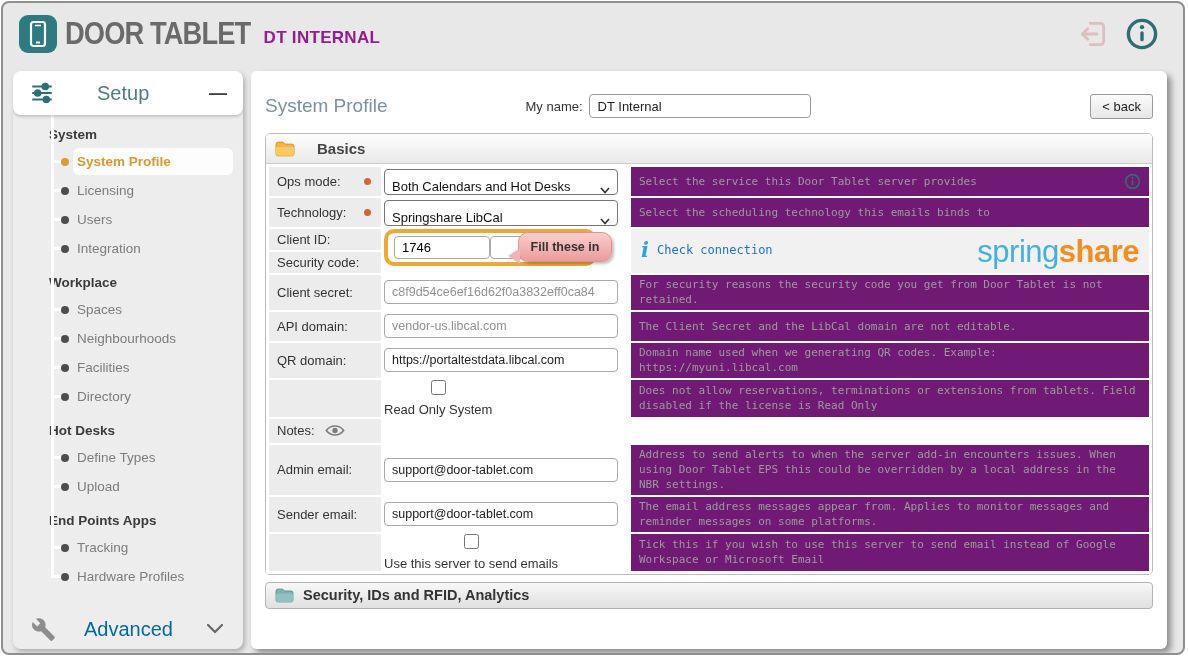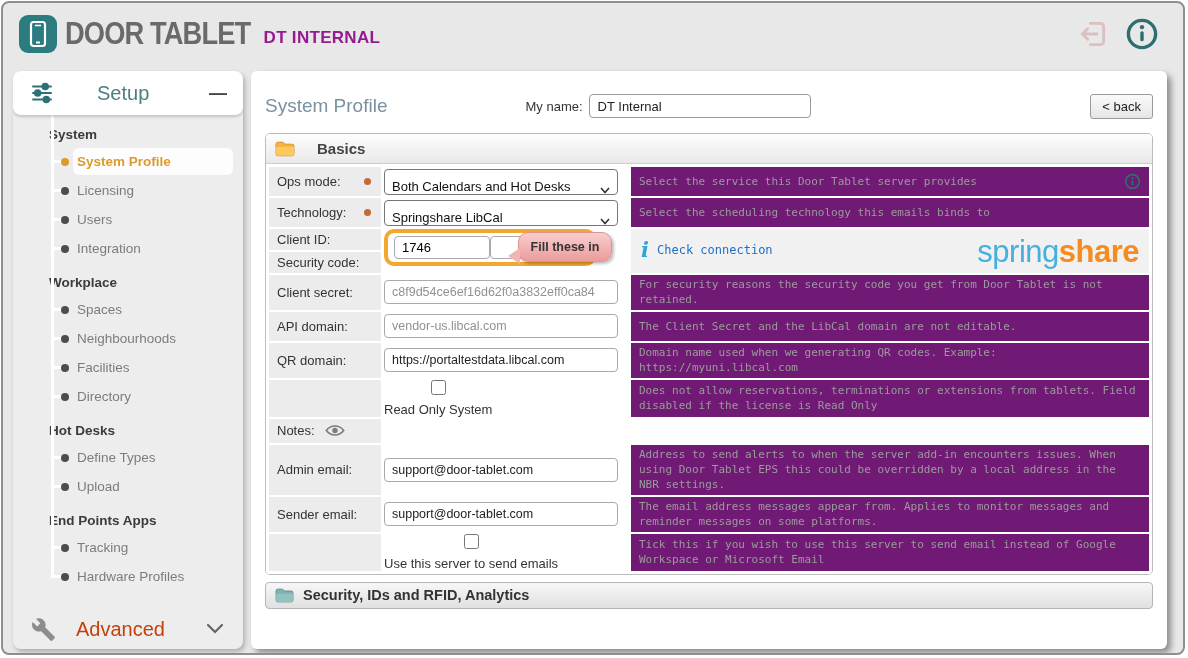--- a/index.html
+++ b/index.html
@@ -26,21 +26,21 @@
   .menu-section-title { margin-top:6px; height:26px; display:flex; align-items:center; padding-left:36px;
     font-size:13.5px; font-weight:bold; color:#3b3b3b; }
   .menu-item { position:relative; height:29px; display:flex; align-items:center; padding-left:64px; font-size:13.5px; color:#7c7c7c; cursor:pointer; }
   .menu-item .stub { position:absolute; left:38px; top:13px; width:14px; height:3px; background:#fff; }
   .menu-item .dot { position:absolute; left:48px; top:50%; transform:translateY(-50%); width:8px; height:8px; border-radius:50%; background:#4d4d4d; }
   .menu-item.active { color:#dd9a2e; font-weight:bold; }
   .menu-item.active .dot { background:#dd9a2e; }
   .menu-item.active .pill { position:absolute; left:60px; right:10px; top:1px; bottom:1px; background:#fdfdfd; border-radius:6px; z-index:0; }
   .menu-item span.txt { position:relative; z-index:1; }
   .advanced-row { position:absolute; left:0; bottom:0; width:100%; height:40px; display:flex; align-items:center; padding:0 18px; cursor:pointer; }
-  .advanced-label { font-size:20px; color:#c2410c; margin-left:20px; }
+  .advanced-label { font-size:20px; color:#0369a1; margin-left:28px; }
   .advanced-chevron { margin-left:auto; }
 
   
   .main { position:absolute; left:248px; top:68px; width:916px; height:578px; background:#fff;
     border-radius:6px; box-shadow:4px 4px 6px rgba(0,0,0,.4); padding:12px 14px; overflow:hidden; }
   .breadcrumb-row { display:flex; align-items:flex-start; height:20px; }
   .breadcrumb a { font-size:13px; color:#2a6db4; text-decoration:none; cursor:pointer; }
   .breadcrumb .sep { font-size:13px; color:#444; margin-left:3px; }
   .breadcrumb-row .info-small { margin-left:auto; }
   .title-row { display:flex; align-items:center; height:30px; margin-top:8px; margin-bottom:12px; }

